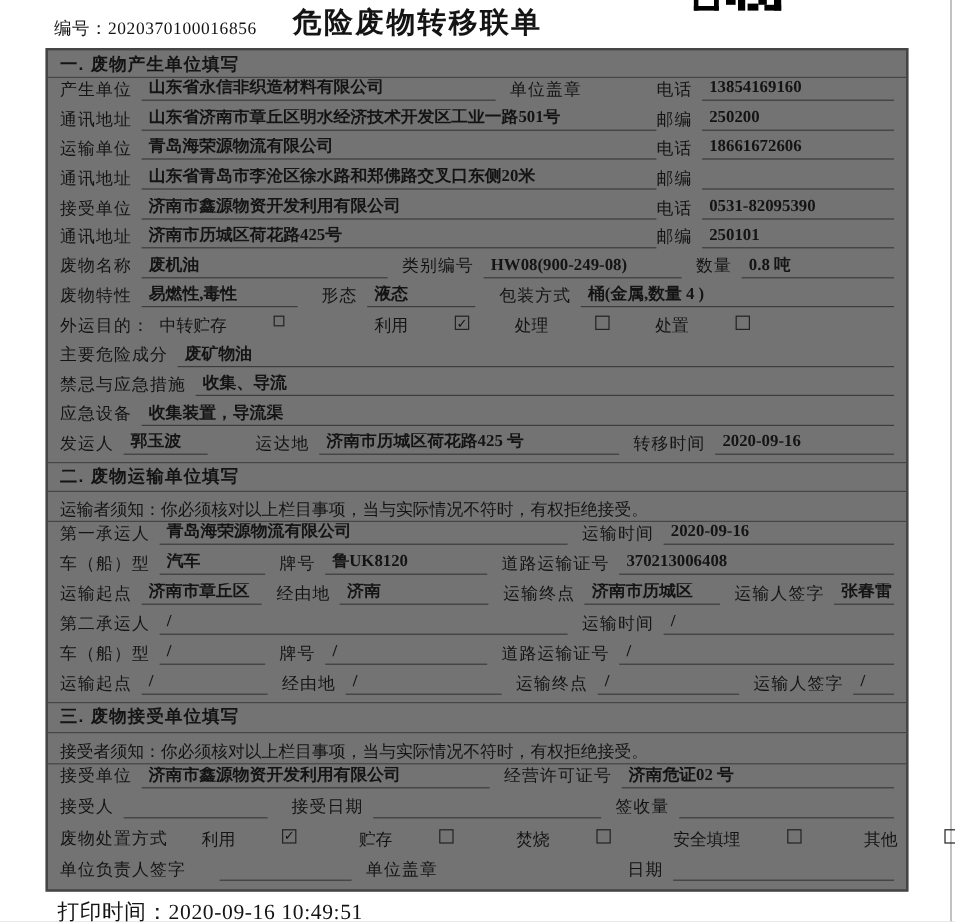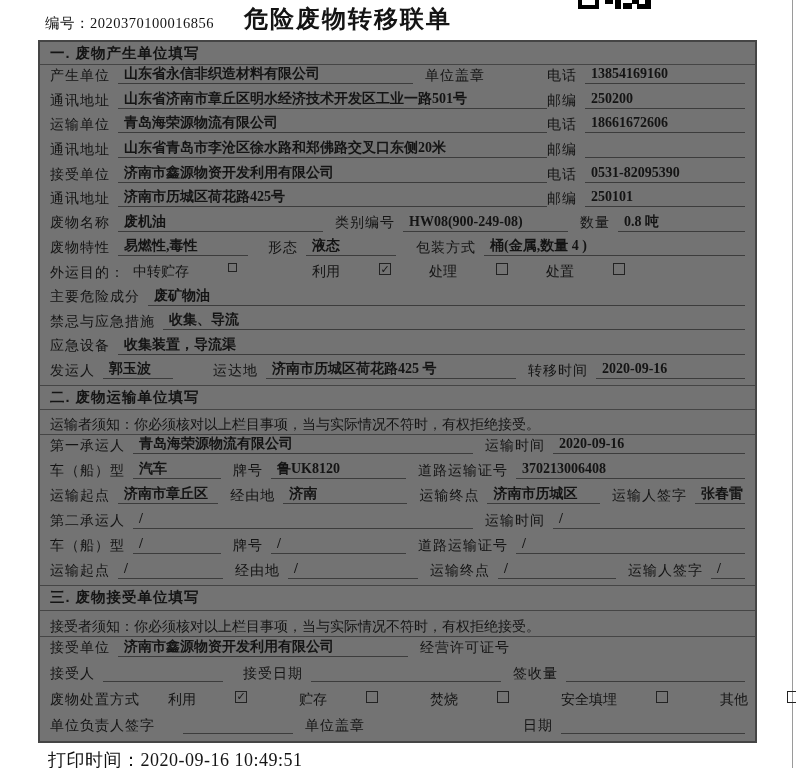--- a/index.html
+++ b/index.html
@@ -275,20 +275,21 @@
       <div class="sec-hd h3">三. 废物接受单位填写</div>
 
       <div class="row notice">
         <span>接受者须知：你必须核对以上栏目事项，当与实际情况不符时，有权拒绝接受。</span>
       </div>
 
       <div class="row">
         <span class="lbl">接受单位</span>
         <span class="val w290">济南市鑫源物资开发利用有限公司</span>
         <span class="lbl ml12">经营许可证号</span>
+        <span class="val fill">济南危证02 号</span>
       </div>
 
       <div class="row">
         <span class="lbl">接受人</span>
         <span class="val w120"></span>
         <span class="lbl ml20">接受日期</span>
         <span class="val w190"></span>
         <span class="lbl ml12">签收量</span>
         <span class="val fill"></span>
       </div>

